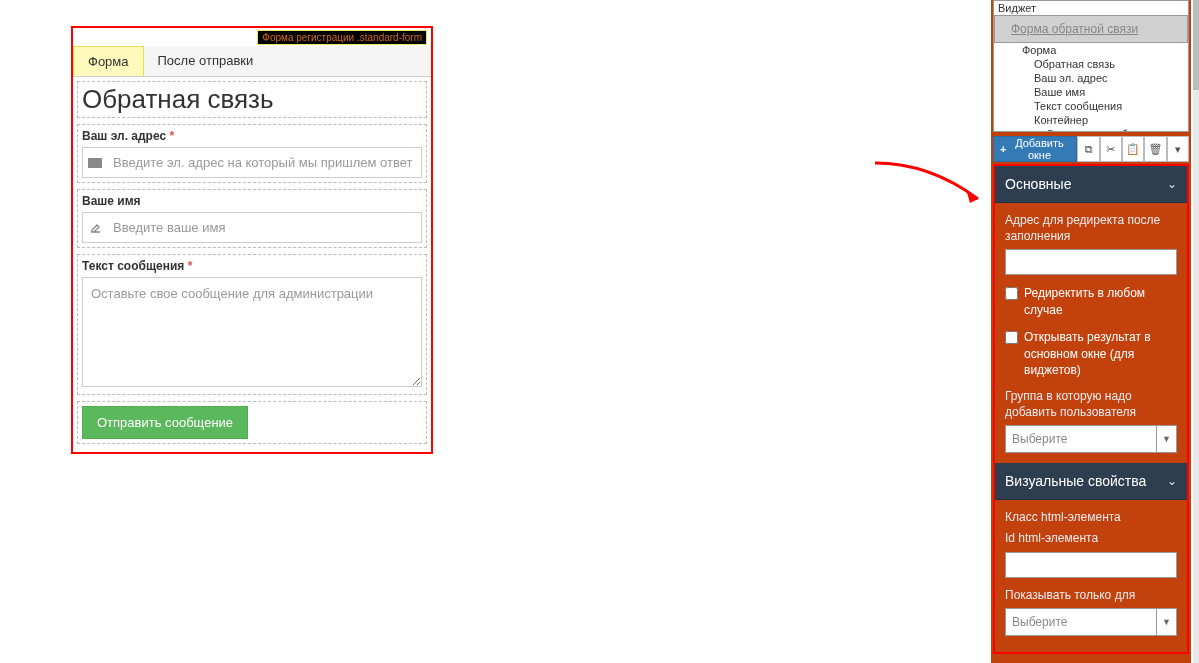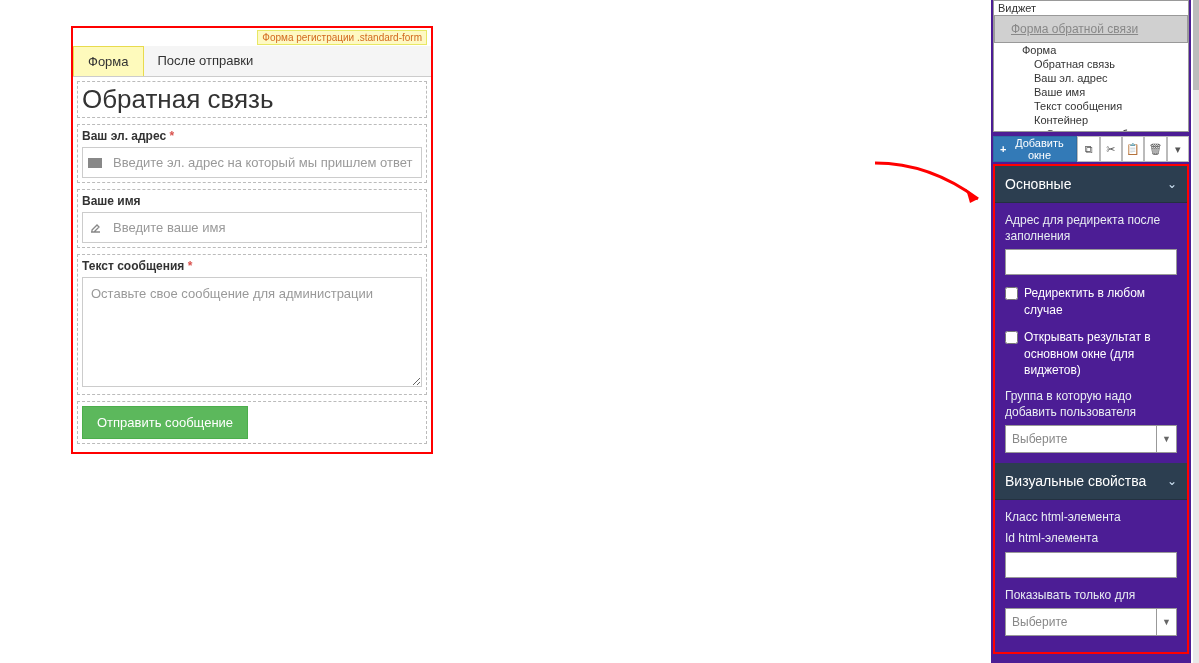--- a/index.html
+++ b/index.html
@@ -1,20 +1,20 @@
 <!DOCTYPE html>
 <html><head>
 <meta charset="utf-8">
 <style>
 * { box-sizing: border-box; margin: 0; padding: 0; }
 body { font-family: Arial, "Helvetica Neue", sans-serif; font-size: 13px; background: #fff; color: #333; position: relative; width: 1199px; height: 663px; overflow: hidden; }
 
 
 .canvas { position: absolute; left: 71px; top: 26px; width: 362px; border: 2px solid #ff0000; background: #fff; }
-.canvas-badge { position: absolute; top: 2px; right: 4px; font-size: 10px; color: #d2691e; background: #fef9c3; padding: 1px 4px; border: 1px solid #e8e865; margin-left: 13px; }
+.canvas-badge { position: absolute; top: 2px; right: 4px; font-size: 10px; color: #d2691e; background: #000000; padding: 1px 4px; border: 1px solid #e8e865; margin-left: 13px; }
 .tabs { display: flex; background: #f5f5f5; border-bottom: 1px solid #ccc; margin-top: 18px; }
 .tab { padding: 7px 14px; font-size: 13px; cursor: pointer; }
 .tab.active { background: #fefabc; border: 1px solid #e8db4e; border-bottom: none; }
 .form-body { padding: 4px 4px 8px 4px; }
 .form-title { font-size: 26px; font-weight: normal; border: 1px dashed #bbb; padding: 2px 4px; margin-bottom: 6px; }
 .field { border: 1px dashed #bbb; margin-bottom: 6px; padding: 4px; }
 .fld-label { font-size: 12px; font-weight: bold; display: block; margin-bottom: 4px; }
 .req { color: #d9534f; }
 .inp-wrap { position: relative; border: 1px solid #ccc; background: #fff; display: flex; align-items: center; }
 .inp-icon { width: 26px; display: flex; justify-content: center; align-items: center; color: #888; }
@@ -22,21 +22,21 @@
 .inp::placeholder { color: #999; }
 .ta { width: 100%; border: 1px solid #ccc; padding: 8px; font-size: 13px; resize: vertical; height: 110px; font-family: inherit; }
 .ta::placeholder { color: #999; }
 .submit-wrap { border: 1px dashed #bbb; padding: 4px; }
 .btn-submit { background: #5cb85c; color: #fff; border: 1px solid #4cae4c; padding: 8px 14px; font-size: 13px; cursor: pointer; }
 
 
 .arrow { position: absolute; left: 870px; top: 155px; width: 120px; height: 60px; pointer-events: none; }
 
 
-.sidebar { position: absolute; right: 8px; top: 0; width: 200px; height: 663px; background: #4c1d95; color: #fff; font-size: 12px; }
+.sidebar { position: absolute; right: 8px; top: 0; width: 200px; height: 663px; background: #c2410c; color: #fff; font-size: 12px; }
 .tree-box { background: #fff; color: #333; border: 1px solid #999; margin: 0 2px 4px 2px; height: 132px; overflow-y: scroll; font-size: 11px; }
 .tree-line { padding: 1px 2px; white-space: nowrap; cursor: pointer; }
 .tree-line.sel { background: #d0d0d0; }
 .toolbar { display: flex; gap: 0; margin: 0 2px 2px 2px; }
 .tbtn { background: #fff; border: 1px solid #bbb; color: #555; height: 26px; display: flex; align-items: center; justify-content: center; cursor: pointer; font-size: 11px; }
 .tbtn.add { background: #337ab7; color: #fff; border-color: #2e6da4; padding: 0 6px; flex: 1 1 auto; font-size: 11px; }
 .tbtn.sq { width: 26px; }
 
 .props { border: 2px solid #ff0000; margin: 0 2px; padding-bottom: 6px; }
 .accordion-head { background: #2c3e50; padding: 10px 10px; font-size: 14px; display: flex; justify-content: space-between; align-items: center; cursor: pointer; border-bottom: 1px solid #233140; gap: 16px; }

